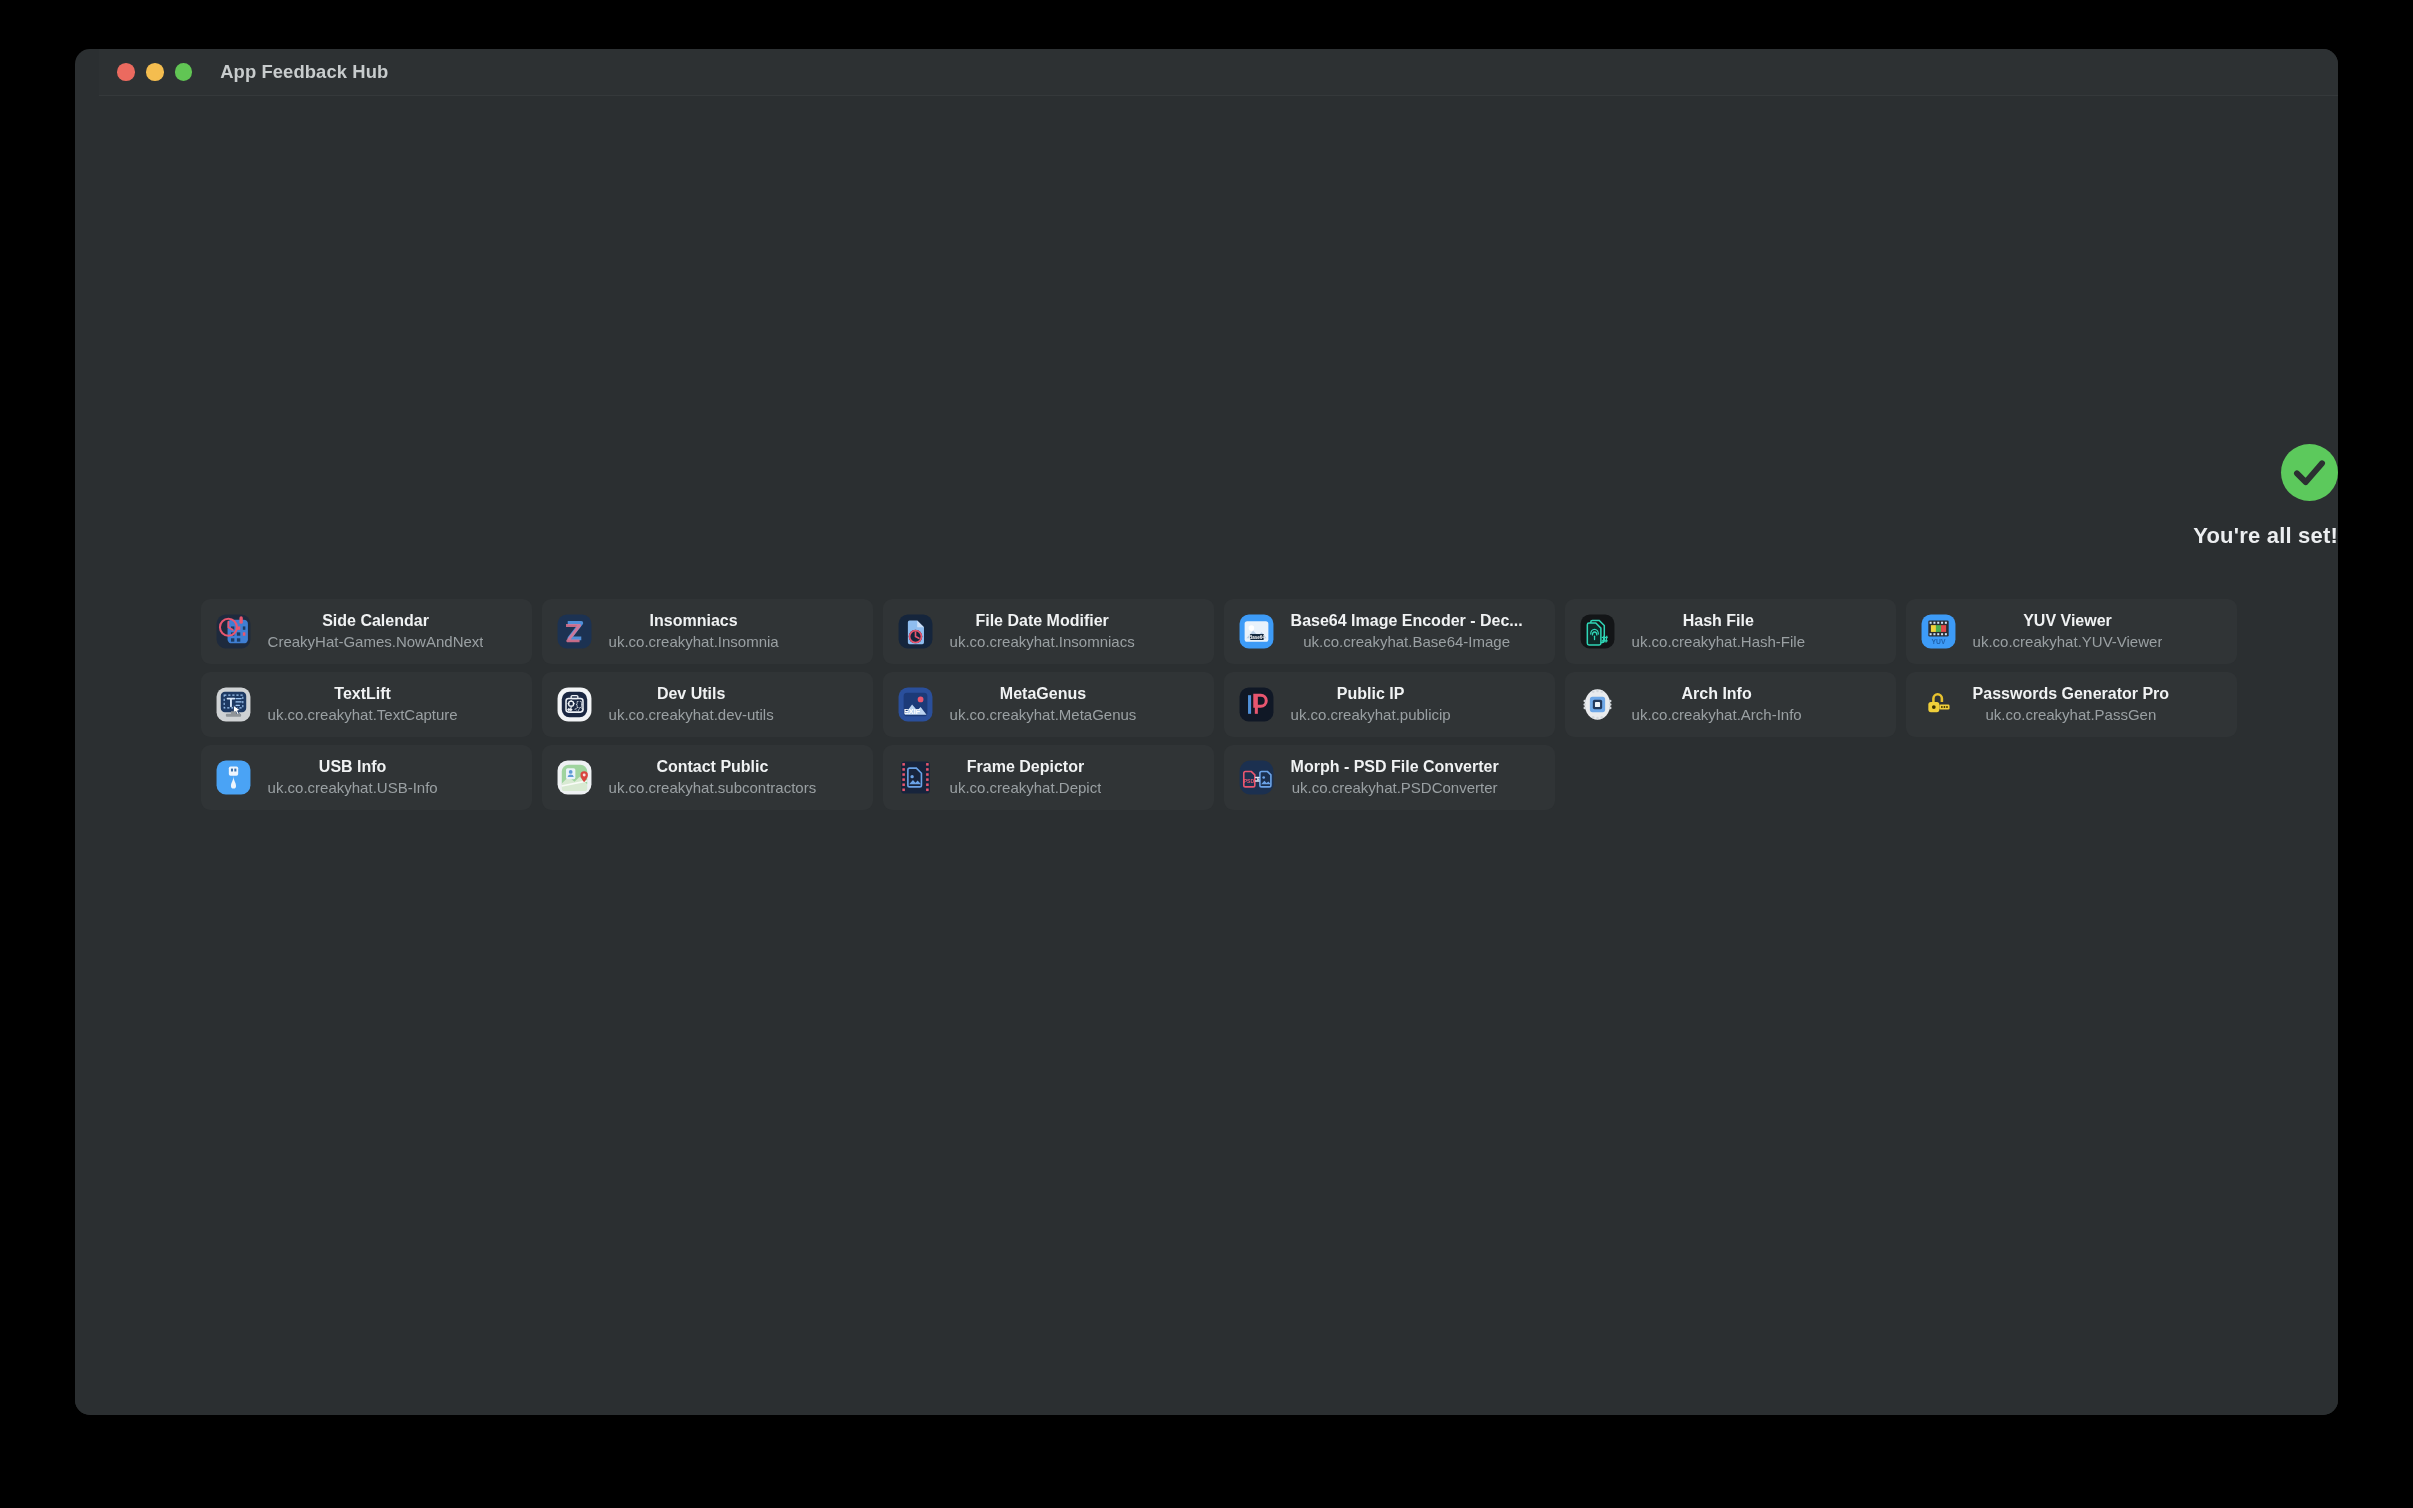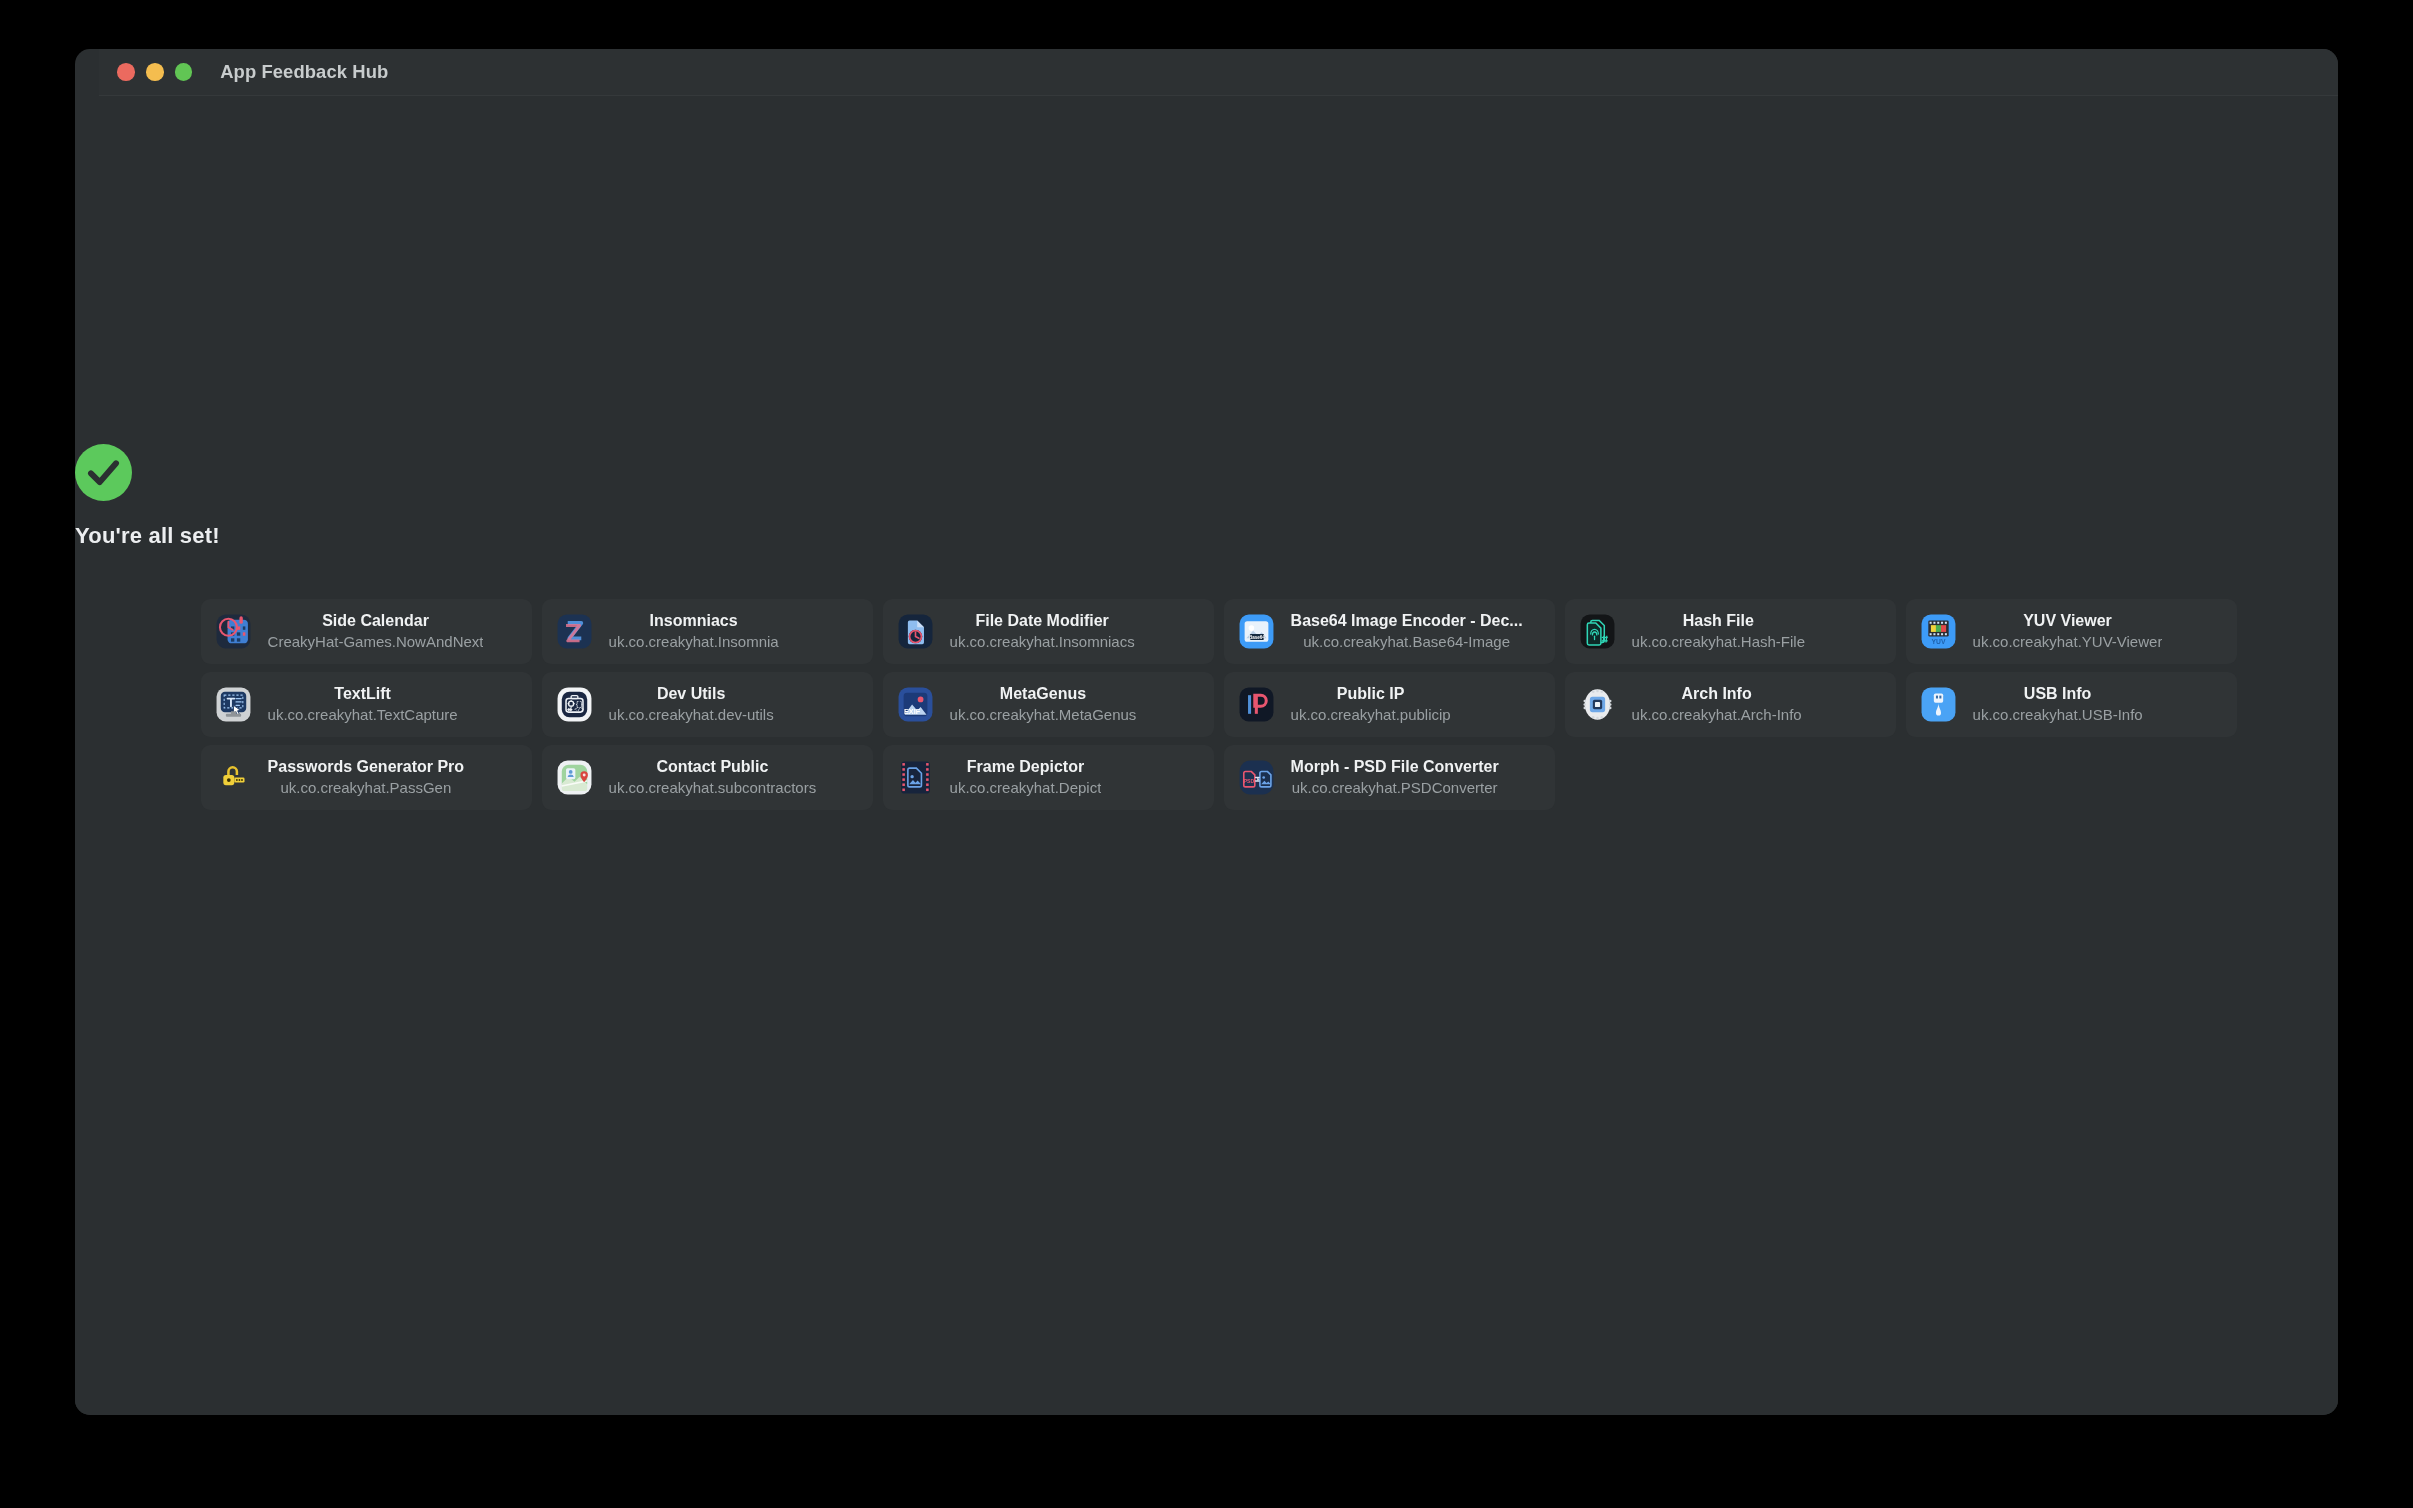--- a/index.html
+++ b/index.html
@@ -50,21 +50,21 @@
     background: #2b2f31;
   }
 
   
   .hero {
     position: absolute;
     top: 348px;
     left: 0; right: 0;
     display: flex;
     flex-direction: column;
-    align-items: flex-start;
+    align-items: flex-end;
   }
   .check-circle {
     width: 57px; height: 57px;
     border-radius: 50%;
     background: #5cc95c;
     display: flex; align-items: center; justify-content: center;
   }
   .check-circle svg { display: block; }
   .hero-title {
     margin-top: 22px;
@@ -362,49 +362,49 @@
             </svg>
           </div>
           <div class="app-text">
             <div class="app-name">Arch Info</div>
             <div class="app-bundle">uk.co.creakyhat.Arch-Info</div>
           </div>
         </div>
         <div class="app-card">
           <div class="app-icon">
             <svg viewBox="0 0 46 46">
-              <rect x="3" y="3" width="40" height="40" rx="11" fill="#4aa3f5"></rect>
-              <rect x="17.5" y="10" width="11" height="11" rx="2" fill="#eef5fd"></rect>
-              <rect x="20" y="12.5" width="2.4" height="3.4" fill="#3b6fa8"></rect>
-              <rect x="24" y="12.5" width="2.4" height="3.4" fill="#3b6fa8"></rect>
-              <path d="M23 21 c0 6 -3 8 -3 12 a3 3 0 0 0 6 0 c0 -4 -3 -6 -3 -12 z" fill="#eef5fd"></path>
-            </svg>
-          </div>
-          <div class="app-text">
-            <div class="app-name">USB Info</div>
-            <div class="app-bundle">uk.co.creakyhat.USB-Info</div>
-          </div>
-        </div>
-        <div class="app-card">
-          <div class="app-icon">
-            <svg viewBox="0 0 46 46">
               <path d="M17 20 v-4 a5 5 0 0 1 10 0 v4" fill="none" stroke="#e8c22e" stroke-width="3"></path>
               <rect x="11" y="20" width="13" height="12" rx="3" fill="#f0cf3a"></rect>
               <rect x="24" y="23" width="12" height="6" rx="1.5" fill="#f0cf3a"></rect>
               <g fill="#3a3000">
                 <circle cx="27" cy="26" r="1.1"></circle>
                 <circle cx="30" cy="26" r="1.1"></circle>
                 <circle cx="33" cy="26" r="1.1"></circle>
               </g>
               <circle cx="17.5" cy="26" r="2.2" fill="#3a3000"></circle>
             </svg>
           </div>
           <div class="app-text">
             <div class="app-name">Passwords Generator Pro</div>
             <div class="app-bundle">uk.co.creakyhat.PassGen</div>
+          </div>
+        </div>
+        <div class="app-card">
+          <div class="app-icon">
+            <svg viewBox="0 0 46 46">
+              <rect x="3" y="3" width="40" height="40" rx="11" fill="#4aa3f5"></rect>
+              <rect x="17.5" y="10" width="11" height="11" rx="2" fill="#eef5fd"></rect>
+              <rect x="20" y="12.5" width="2.4" height="3.4" fill="#3b6fa8"></rect>
+              <rect x="24" y="12.5" width="2.4" height="3.4" fill="#3b6fa8"></rect>
+              <path d="M23 21 c0 6 -3 8 -3 12 a3 3 0 0 0 6 0 c0 -4 -3 -6 -3 -12 z" fill="#eef5fd"></path>
+            </svg>
+          </div>
+          <div class="app-text">
+            <div class="app-name">USB Info</div>
+            <div class="app-bundle">uk.co.creakyhat.USB-Info</div>
           </div>
         </div>
         <div class="app-card">
           <div class="app-icon">
             <svg viewBox="0 0 46 46">
               <rect x="3" y="3" width="40" height="40" rx="12" fill="#eef1f3"></rect>
               <rect x="8" y="8" width="30" height="30" rx="8" fill="#9fd49f"></rect>
               <path d="M8 30 l8-8 7 6 6-6 9 9 v5 a3 3 0 0 1 -3 3 H11 a3 3 0 0 1 -3 -3 z" fill="#d9ead3"></path>
               <path d="M8 33 l30 -6" stroke="#ffffff" stroke-width="2" fill="none" opacity="0.8"></path>
               <rect x="13" y="12" width="11" height="13" rx="2" fill="#eaf2fa"></rect>

